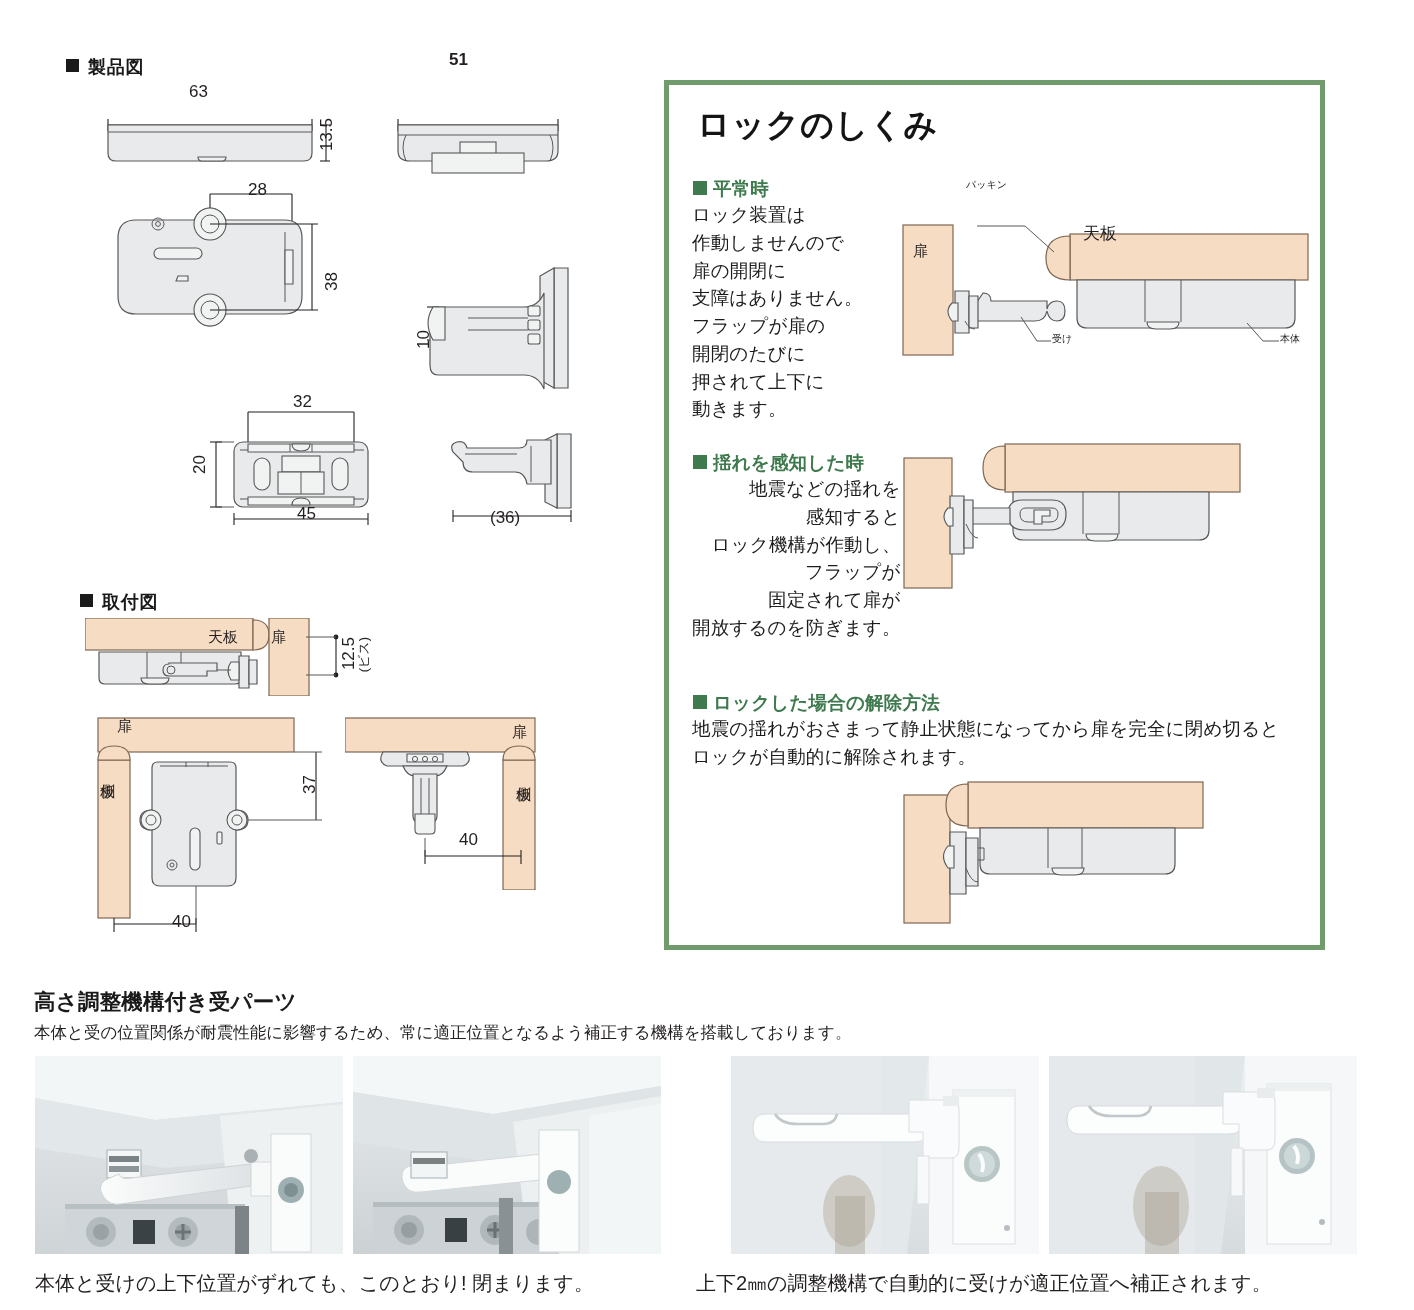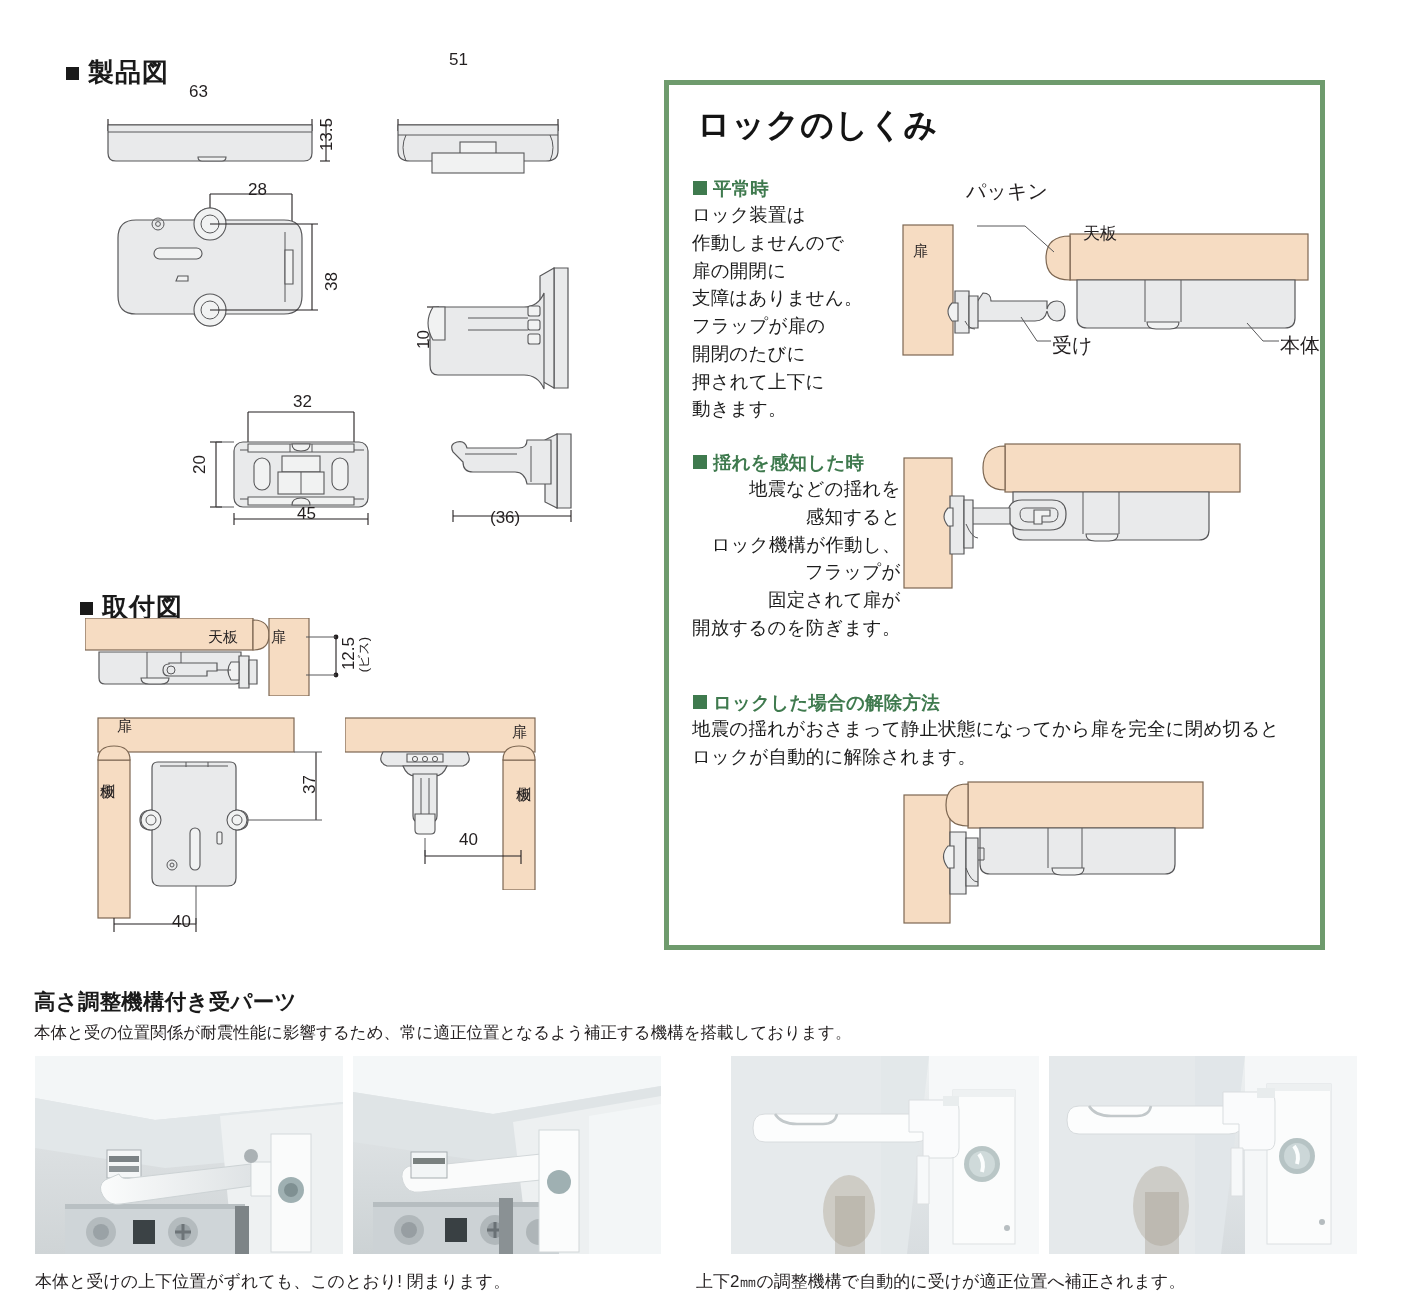--- a/index.html
+++ b/index.html
@@ -13,21 +13,21 @@
     height: 1310px;
     position: relative;
     font-family: "Liberation Sans", "DejaVu Sans", sans-serif;
     color: #231f20;
     overflow: hidden;
   }
   .abs { position: absolute; }
 
   
   .sec-head {
-    font-size: 26px;
+    font-size: 18px;
     font-weight: 700;
     letter-spacing: .04em;
     color: #1a1a1a;
     white-space: nowrap;
   }
   .sec-head .sq {
     display: inline-block;
     width: 13px; height: 13px;
     background: #1a1a1a;
     margin-right: 9px;
@@ -48,21 +48,21 @@
     font-size: 15px;
     color: #231f20;
     white-space: nowrap;
   }
   .wood-label.vert {
     writing-mode: vertical-rl;
     text-orientation: upright;
     line-height: 1.05;
   }
   .lead-label {
-    font-size: 20px;
+    font-size: 10px;
     color: #231f20;
     white-space: nowrap;
   }
 
   
   #lock-panel {
     left: 664px; top: 80px;
     width: 661px; height: 870px;
     border: 5px solid #6f9b6d;
     box-sizing: border-box;
@@ -112,21 +112,21 @@
     font-size: 16.5px;
     color: #231f20;
     white-space: nowrap;
   }
   .photo {
     border: 0;
     background: #e9eaea;
     overflow: hidden;
   }
   .photo-cap {
-    font-size: 17px;
+    font-size: 20px;
     color: #231f20;
     white-space: nowrap;
   }
   svg { display: block; }
   .wood { fill: #f6dcc2; stroke: #7d6752; stroke-width: 1.2; }
   .part { fill: #e9eaeb; stroke: #58585a; stroke-width: 1.2; }
   .part-lt { fill: #f1f2f2; stroke: #58585a; stroke-width: 1.1; }
   .ln { fill: none; stroke: #231f20; stroke-width: 1.1; }
   .ln-thin { fill: none; stroke: #58585a; stroke-width: 1; }
 </style>
@@ -162,21 +162,21 @@
     <line class="ln" x1="18" y1="34" x2="18" y2="46"></line>
     <line class="ln" x1="178" y1="34" x2="178" y2="46"></line>
     <path class="part" d="M18 40 H178 V66 q0 10 -12 10 H30 q-12 0 -12 -10 Z"></path>
     <path class="ln-thin" d="M18 50 H178"></path>
     <path class="ln-thin" d="M26 50 q-6 12 0 26"></path>
     <path class="ln-thin" d="M170 50 q6 12 0 26"></path>
     <rect class="part-lt" x="80" y="57" width="36" height="13"></rect>
     <rect class="part-lt" x="52" y="68" width="92" height="20"></rect>
   </svg>
 </div>
-<div class="abs dim" style="left:449px; top:50px;">51</div>
+<div class="abs dim" style="left:449px; top:50px;font-weight:bold;">51</div>
 
 <div class="abs" style="left:100px; top:180px;">
   <svg width="250" height="165" viewBox="0 0 250 165">
 
     <line class="ln" x1="110" y1="14" x2="192" y2="14"></line>
     <line class="ln" x1="110" y1="14" x2="110" y2="44"></line>
     <line class="ln" x1="192" y1="14" x2="192" y2="72"></line>
 
     <path class="part" d="M18 58 q0 -18 18 -18 h58 q6 -12 16 -12 q10 0 16 12 h58 q18 0 18 18 v58 q0 18 -18 18 h-58 q-6 12 -16 12 q-10 0 -16 -12 h-58 q-18 0 -18 -18 Z"></path>
 

